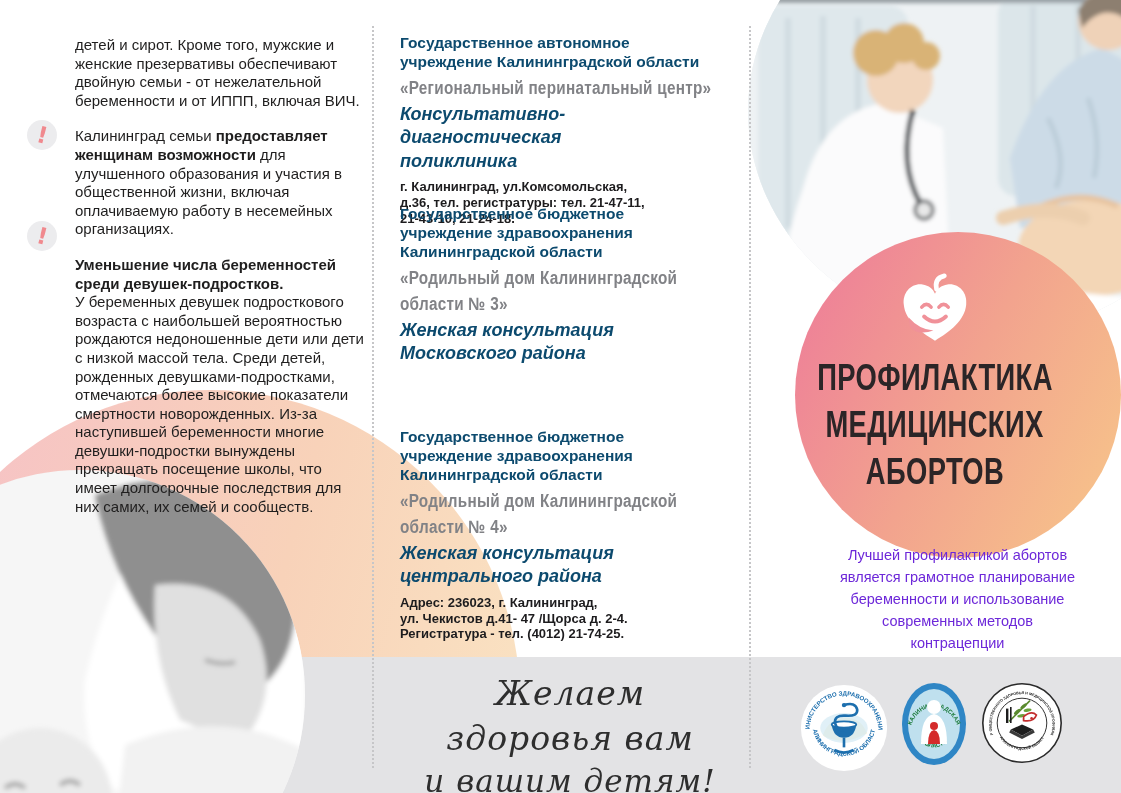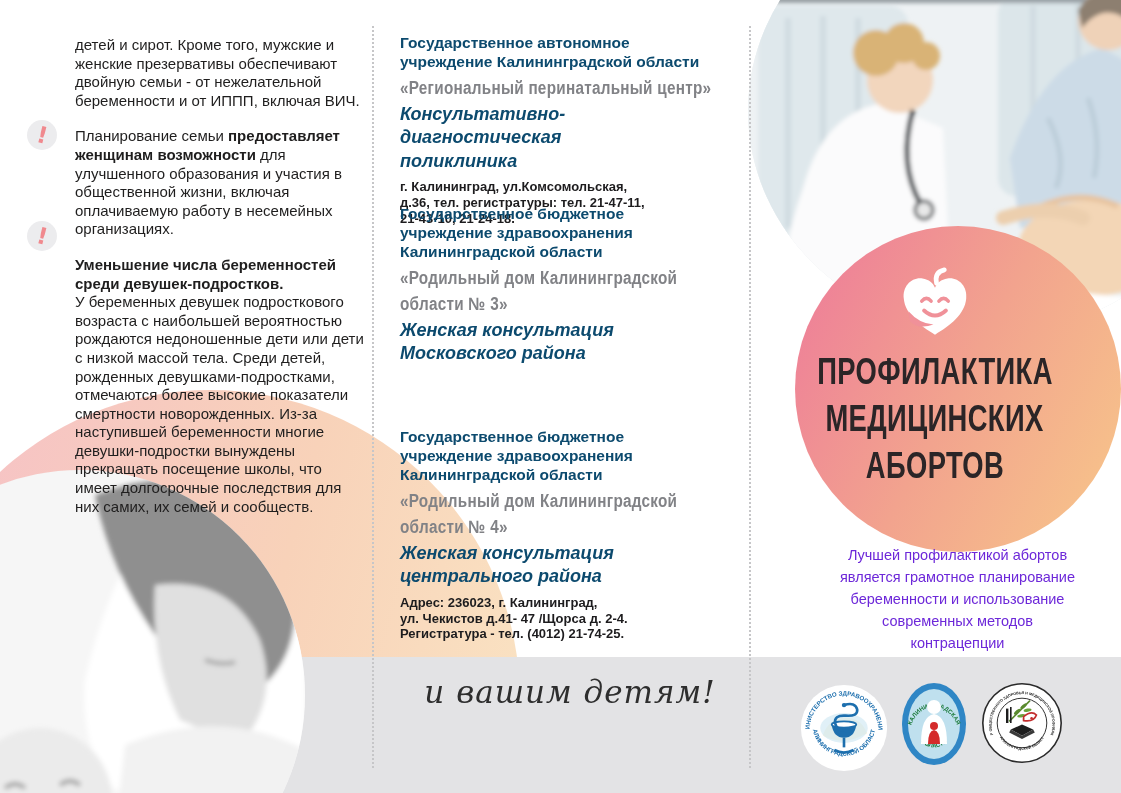--- a/index.html
+++ b/index.html
@@ -24,21 +24,21 @@
     border-radius:50%; overflow:hidden; z-index:3;
     filter:grayscale(1);
   }
   .bw-photo svg { display:block; width:100%; height:100%; }
   .top-photo {
     position:absolute; left:748px; top:-112px; width:484px; height:446px;
     border-radius:50%; overflow:hidden; z-index:2; background:#eef2f4;
   }
   .top-photo svg { display:block; width:100%; height:100%; }
   .title-circle {
-    position:absolute; left:795px; top:226px; width:326px; height:326px;
+    position:absolute; left:795px; top:232px; width:326px; height:326px;
     border-radius:50%; z-index:4;
     background:linear-gradient(118deg,#ee8098 8%,#f2a38e 50%,#f7c48a 95%);
     display:flex; flex-direction:column; align-items:center;
     padding-top:40px; padding-right:46px;
   }
   .baby-icon { width:82px; height:78px; margin-bottom:4px; }
   .baby-icon svg { display:block; width:100%; height:100%; }
   .title-line {
     font-weight:bold; font-size:36px; line-height:47px; color:#2b2527;
     transform:scaleX(0.76); transform-origin:50% 50%;
@@ -188,21 +188,21 @@
     <div class="title-line">ПРОФИЛАКТИКА</div>
     <div class="title-line">МЕДИЦИНСКИХ</div>
     <div class="title-line">АБОРТОВ</div>
   </div>
 
   <div class="fold fold-1"></div>
   <div class="fold fold-2"></div>
 
   <div class="left-text">
     <p>детей и сирот.  Кроме того,  мужские и женские презервативы обеспечивают двойную семьи -  от нежелательной беременности и от ИППП, включая ВИЧ.</p>
-    <p><span>Планирование семьи </span><b>предоставляет женщинам возможности</b><span> для улучшенного образования и участия в общественной жизни,  включая оплачиваемую работу в несемейных организациях.</span></p>
+    <p><span>Калининград семьи </span><b>предоставляет женщинам возможности</b><span> для улучшенного образования и участия в общественной жизни,  включая оплачиваемую работу в несемейных организациях.</span></p>
     <p><b class="blk">Уменьшение числа беременностей среди девушек-подростков.</b><span>У беременных девушек подросткового возраста с наибольшей вероятностью рождаются недоношенные дети или дети с низкой массой тела. Среди детей, рожденных девушками-подростками, отмечаются более высокие показатели смертности новорожденных.  Из-за наступившей беременности многие девушки-подростки вынуждены прекращать посещение школы,  что имеет долгосрочные последствия для них самих, их семей и сообществ.</span></p>
   </div>
   <div class="excl excl-1">
       <span>!</span>
     </div>
   <div class="excl excl-2">
       <span>!</span>
     </div>
 
   <div class="clinics">
@@ -239,20 +239,21 @@
     </section>
   </div>
 
   <div class="contra-note">Лучшей профилактикой абортов
 является грамотное планирование
 беременности и использование
 современных методов
 контрацепции</div>
 
   <div class="wish">
+    <div class="wish-l1">Желаем здоровья вам</div>
     <div class="wish-l2">и вашим детям!</div>
   </div>
 
   <div class="logo logo-1">
     <svg viewBox="0 0 100 100">
       <circle cx="50" cy="50" r="49" fill="#ffffff"></circle>
       <path d="M26,58 Q32,40 50,38 Q70,38 76,56 Q60,66 42,64 Q30,62 26,58 Z" fill="#f6ecc4"></path>
       <ellipse cx="50" cy="50" rx="27" ry="17" fill="#d8ecf5" opacity="0.8"></ellipse>
       <defs>
         <path id="arcT1" d="M 11,52 A 39,39 0 0 1 89,52" fill="none"></path>

